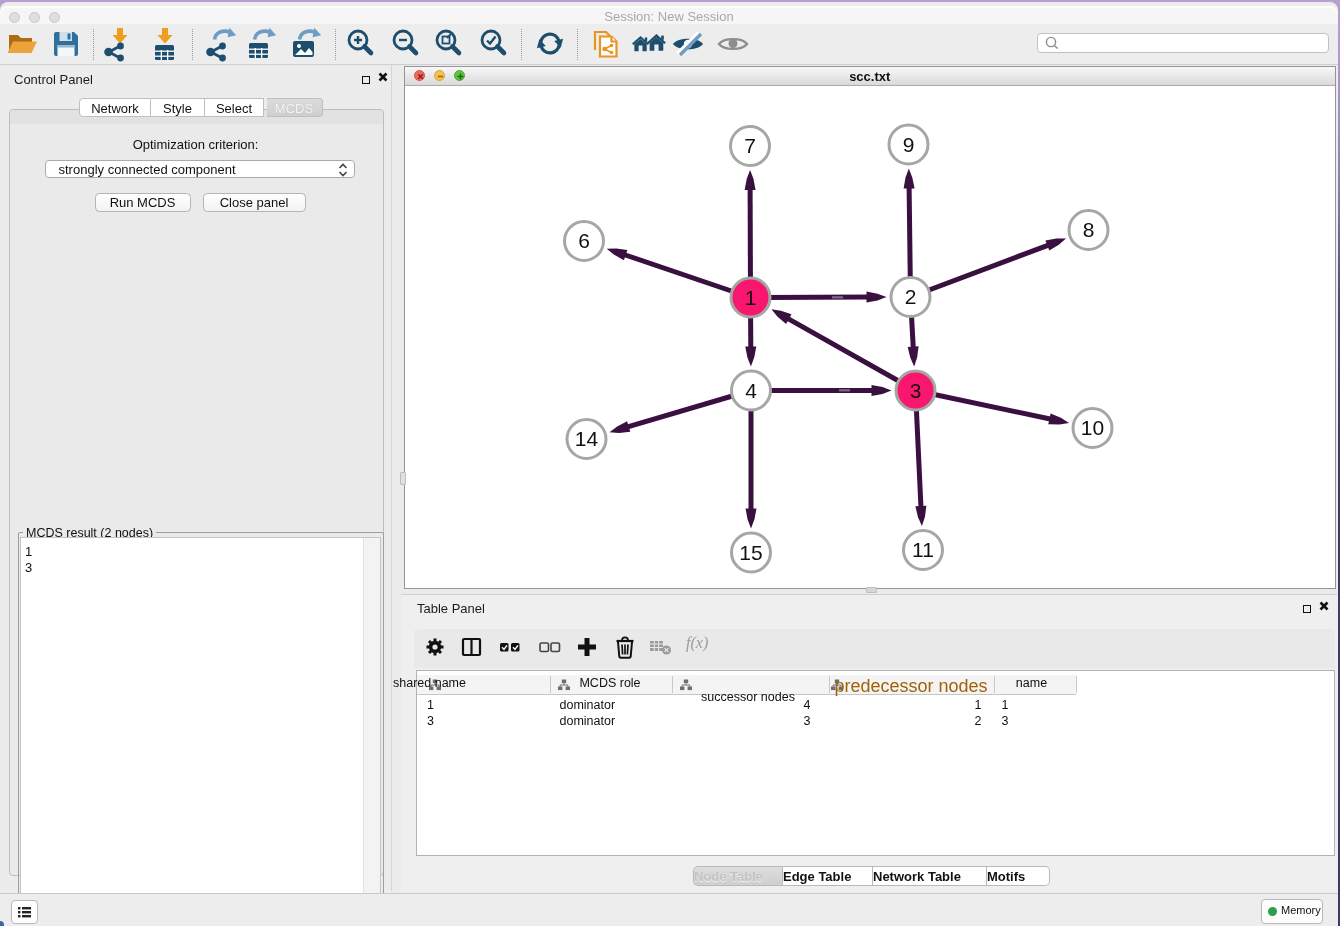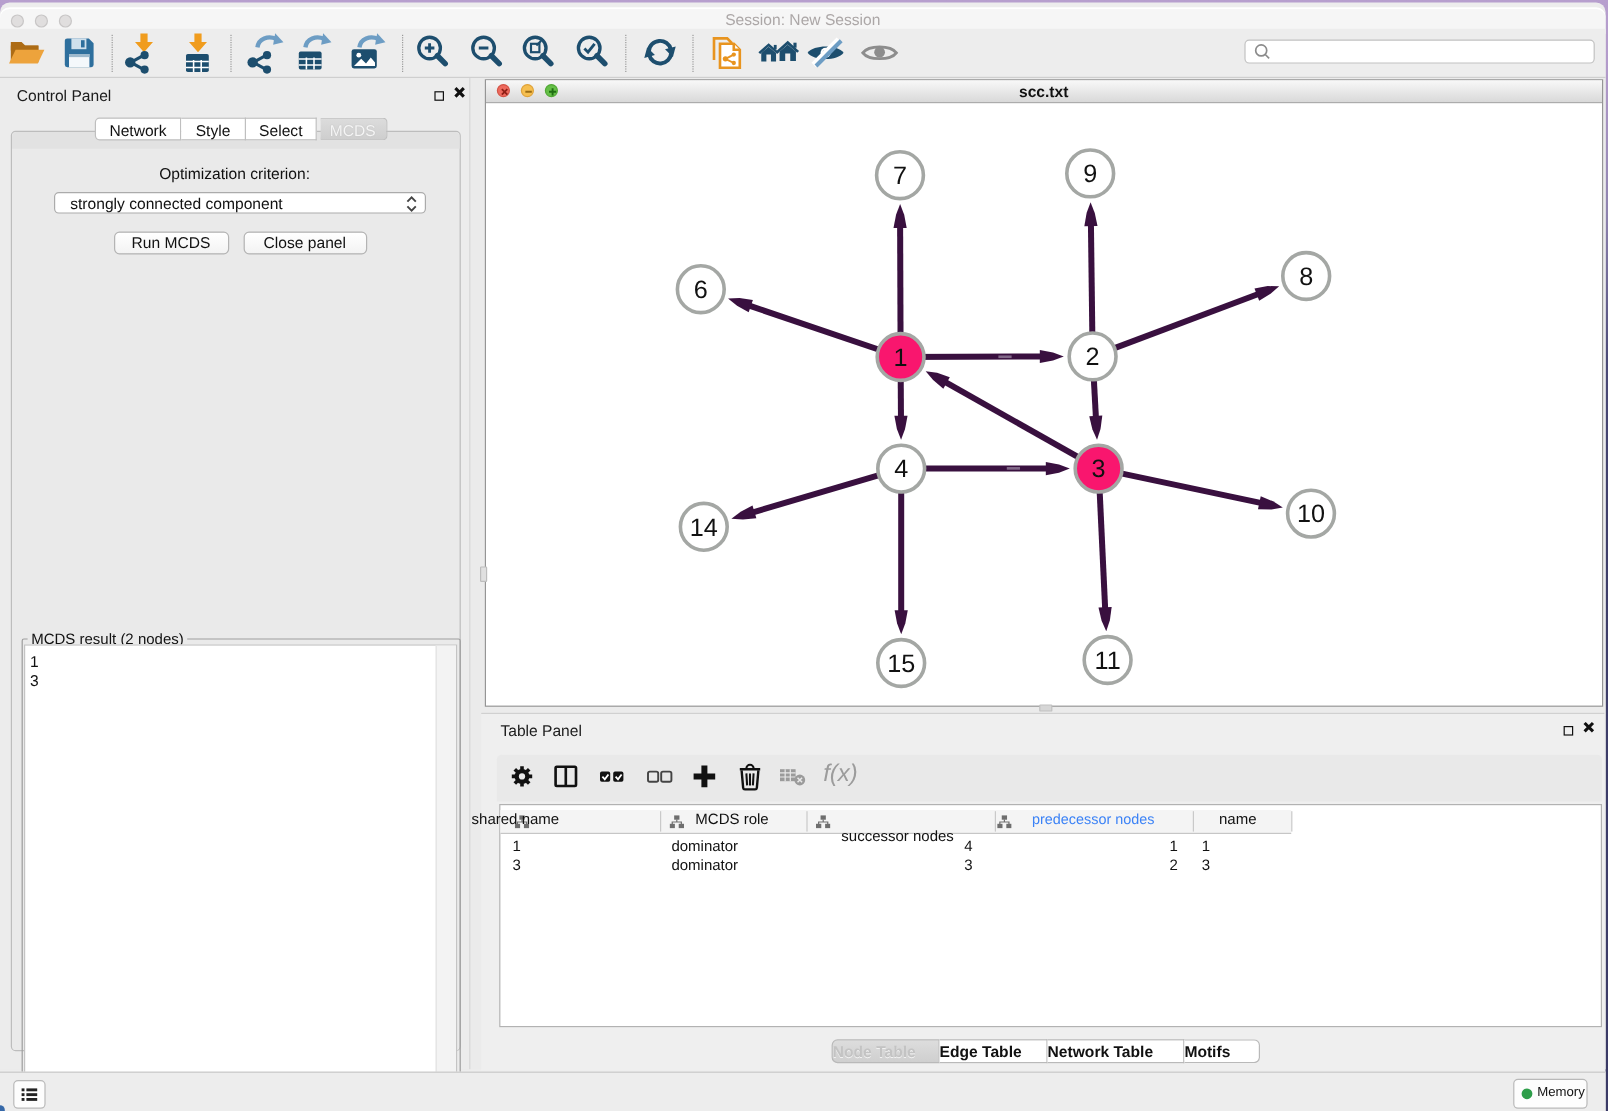--- a/index.html
+++ b/index.html
@@ -412,21 +412,21 @@
 <g stroke="#e9e9e9" stroke-width="1">
                 <line x1="0" y1="3" x2="13" y2="3"></line>
                 <line x1="0" y1="6.5" x2="13" y2="6.5"></line>
 <line x1="4.3" y1="0" x2="4.3" y2="10"></line>
                 <line x1="8.6" y1="0" x2="8.6" y2="10"></line>
               </g>
             </g>
 <circle cx="19.5" cy="17" r="4.5" fill="#9b9b9b"></circle>
             <path d="M17.6 15.1 l3.8 3.8 M21.4 15.1 l-3.8 3.8" stroke="#e9e9e9" stroke-width="1.3"></path>
           </svg>
-          <div style="position:absolute;left:272px;top:5px;font-family:Liberation Sans, sans-serif;font-style:italic;font-size:20px;color:#9c9c9c;">f(x)</div>
+          <div style="position:absolute;left:272px;top:5px;font-family:Liberation Serif, serif;font-style:italic;font-size:16px;color:#9c9c9c;">f(x)</div>
         </div>
       <div id="tblbox">
           <div class="hdr" style="left:0.5px;width:659px;"></div>
           <div style="position:absolute;left:133.5px;top:5px;height:17px;border-left:1px solid #c9c9c9;"></div>
           <div style="position:absolute;left:255px;top:5px;height:17px;border-left:1px solid #c9c9c9;"></div>
           <div style="position:absolute;left:412px;top:5px;height:17px;border-left:1px solid #c9c9c9;"></div>
           <div style="position:absolute;left:577px;top:5px;height:17px;border-left:1px solid #c9c9c9;"></div>
           <div style="position:absolute;left:659px;top:5px;height:17px;border-left:1px solid #c9c9c9;"></div>
           <svg style="position:absolute;left:12.3px;top:8px" width="12" height="12" viewBox="0 0 12 12">
 <g fill="#6e6e6e">
@@ -456,21 +456,21 @@
           </svg>
           <div style="position:absolute;left:241.5px;top:19px;width:180px;text-align:center;font-size:12.5px;color:#111;">successor nodes</div>
           <svg style="position:absolute;left:414.6px;top:8px" width="12" height="12" viewBox="0 0 12 12">
 <g fill="#6e6e6e">
               <rect x="3.8" y="0.5" width="4.4" height="3.6"></rect>
 <rect x="0" y="7.5" width="4.4" height="3.6"></rect>
               <rect x="7.6" y="7.5" width="4.4" height="3.6"></rect>
             </g>
 <path d="M6 4 V6 M2.2 7.6 V6 H9.8 V7.6" stroke="#6e6e6e" stroke-width="1" fill="none"></path>
           </svg>
-          <div style="position:absolute;left:404.5px;top:5.5px;width:180px;text-align:center;font-size:12px;color:#3b82f6;">predecessor nodes</div>
+          <div style="position:absolute;left:404.5px;top:5.5px;width:180px;text-align:center;font-size:18px;color:#a16207;">predecessor nodes</div>
           <div style="position:absolute;left:525px;top:5.5px;width:180px;text-align:center;font-size:12.5px;color:#111;">name</div>
           <div class="cell" style="left:10.5px;top:26.0px">1</div>
           <div class="cell" style="left:143px;top:26.0px">dominator</div>
           <div class="cell" style="left:255px;top:26.0px;width:139px;text-align:right">4</div>
           <div class="cell" style="left:412px;top:26.0px;width:153px;text-align:right">1</div>
           <div class="cell" style="left:585px;top:26.0px">1</div>
           <div class="cell" style="left:10.5px;top:42.5px">3</div>
           <div class="cell" style="left:143px;top:42.5px">dominator</div>
           <div class="cell" style="left:255px;top:42.5px;width:139px;text-align:right">3</div>
           <div class="cell" style="left:412px;top:42.5px;width:153px;text-align:right">2</div>

